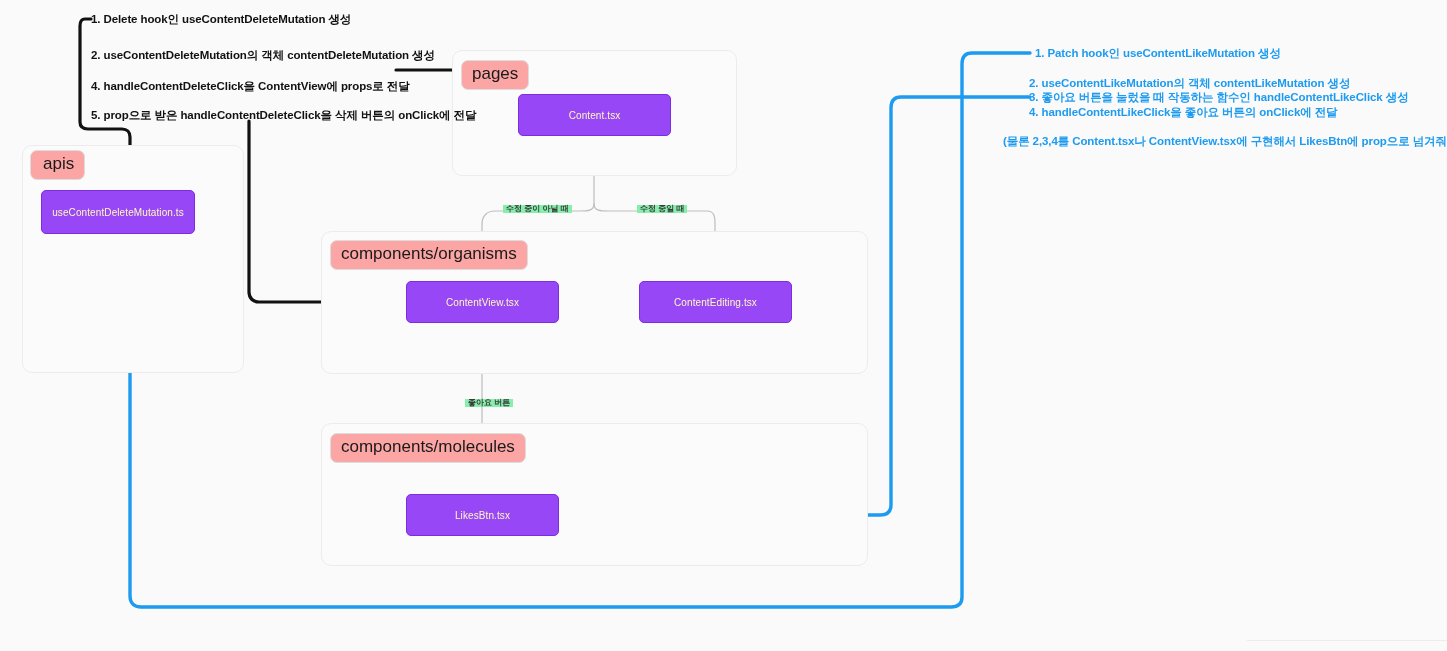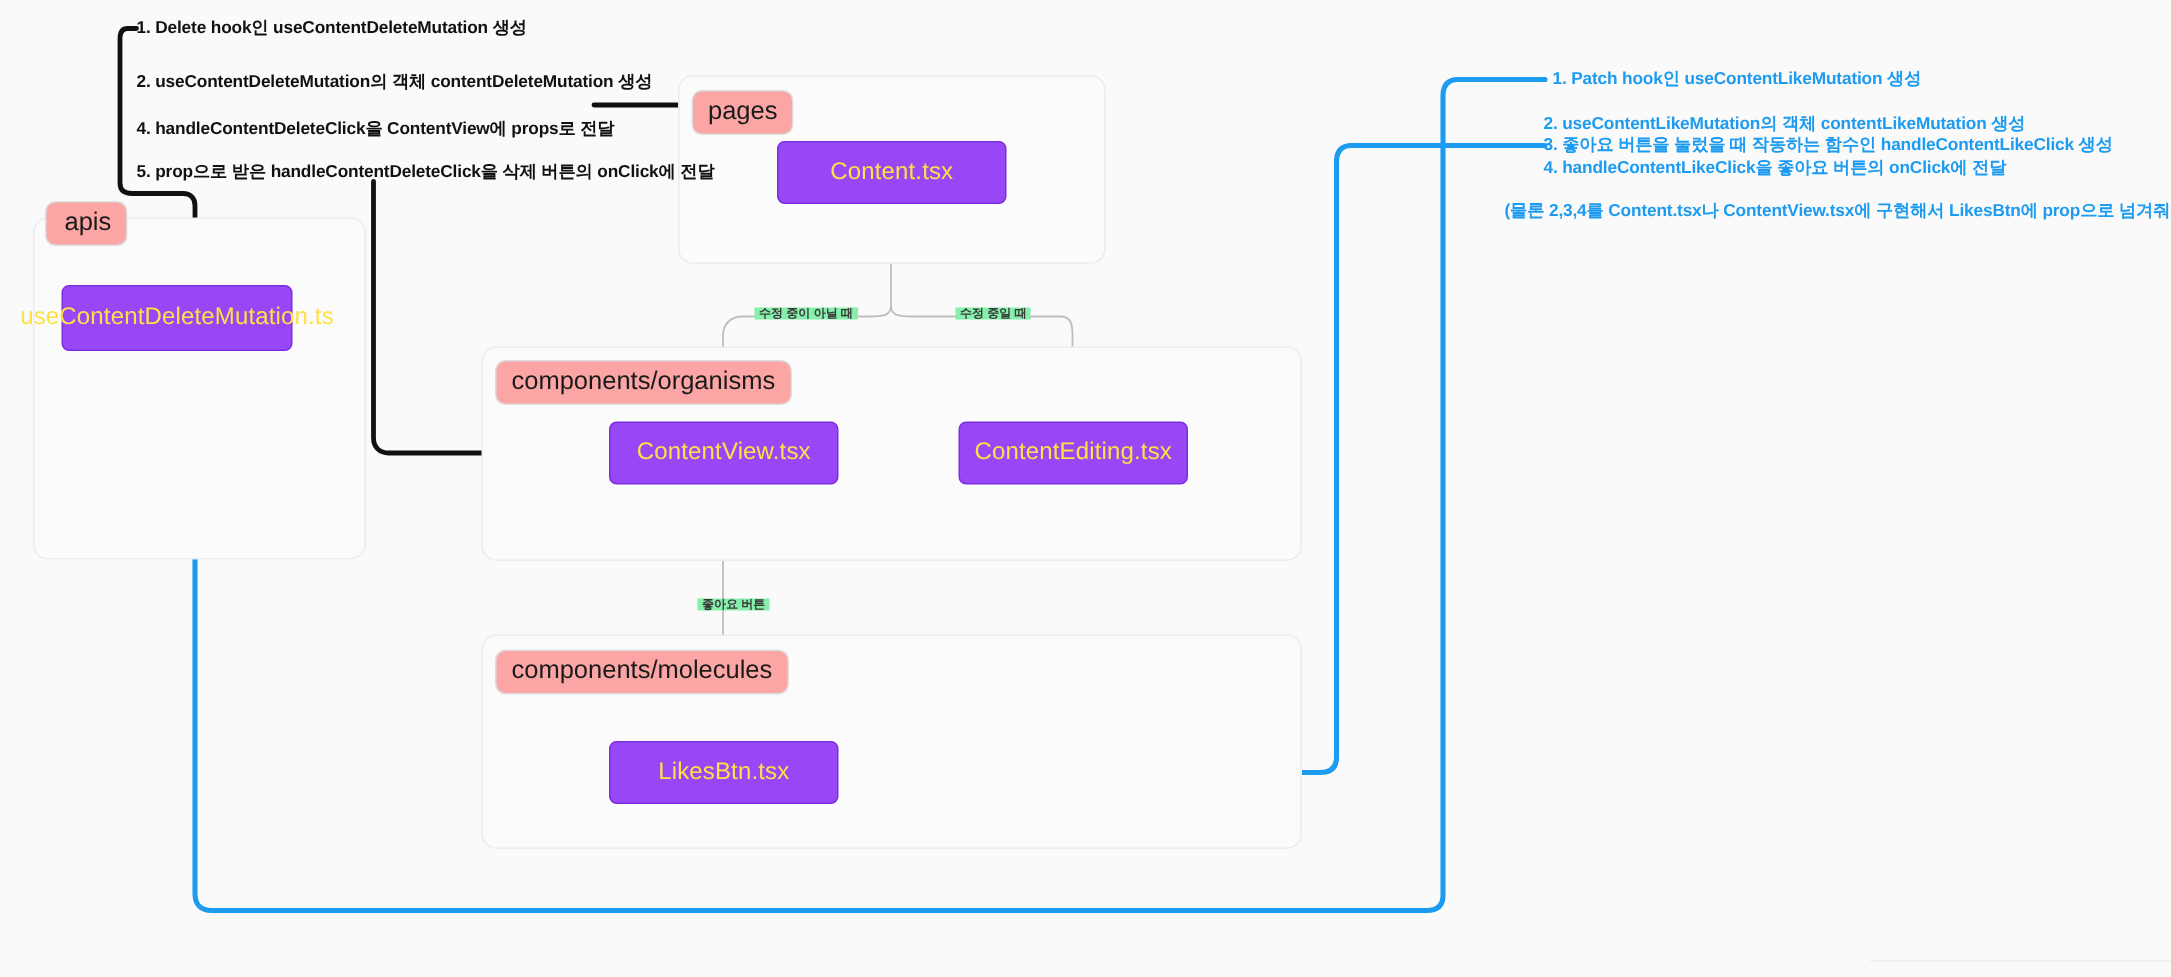--- a/index.html
+++ b/index.html
@@ -44,22 +44,22 @@
     padding: 3px 10px 5px 10px;
     line-height: 1.15;
     white-space: nowrap;
     box-sizing: border-box;
   }
   .node {
     position: absolute;
     background: #9747f5;
     border: 1px solid #7b2ede;
     border-radius: 5px;
-    color: #fde047;
-    font-size: 16px;
+    color: #fef9c3;
+    font-size: 10px;
     font-weight: 400;
     display: flex;
     align-items: center;
     justify-content: center;
     box-sizing: border-box;
     letter-spacing: 0.1px;
   }
   .edge-label {
     position: absolute;
     color: #3a3a3a;
@@ -119,21 +119,21 @@
     <path d="M249,121 L249,292 C249,298 253,302 259,302 L397,302" fill="none" stroke="#111111" stroke-width="3.2" stroke-linecap="round" stroke-linejoin="round" marker-end="url(#mk-black)"></path>
 
     <path d="M1030,53 L972,53 C965,53 962,57 962,64 L962,597 C962,604 958,607 951,607
              L141,607 C134,607 130,603 130,596 L130,335" fill="none" stroke="#1d9bf0" stroke-width="3.4" stroke-linecap="round" stroke-linejoin="round" marker-end="url(#mk-blue)"></path>
 
     <path d="M1030,97 L901,97 C894,97 891,101 891,108 L891,505 C891,512 887,515 880,515
              L569,515" fill="none" stroke="#1d9bf0" stroke-width="3.4" stroke-linecap="round" stroke-linejoin="round" marker-end="url(#mk-blue)"></path>
   </svg>
 
   <div class="group-box" style="left:22px; top:145px; width:222px; height:228px;"></div>
-  <div class="group-label" style="left:30px; top:134px;padding-left:12px;">apis</div>
+  <div class="group-label" style="left:30px; top:150px;padding-left:12px;">apis</div>
 
   <div class="group-box" style="left:452px; top:50px; width:285px; height:126px;"></div>
   <div class="group-label" style="left:461px; top:60px;">pages</div>
 
   <div class="group-box" style="left:321px; top:231px; width:547px; height:143px;"></div>
   <div class="group-label" style="left:330px; top:240px;">components/organisms</div>
 
   <div class="group-box" style="left:321px; top:423px; width:547px; height:143px;"></div>
   <div class="group-label" style="left:330px; top:433px;">components/molecules</div>
 

